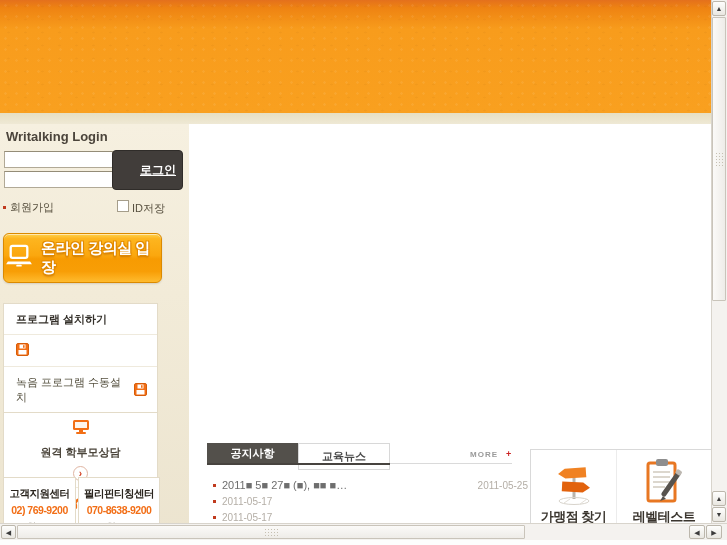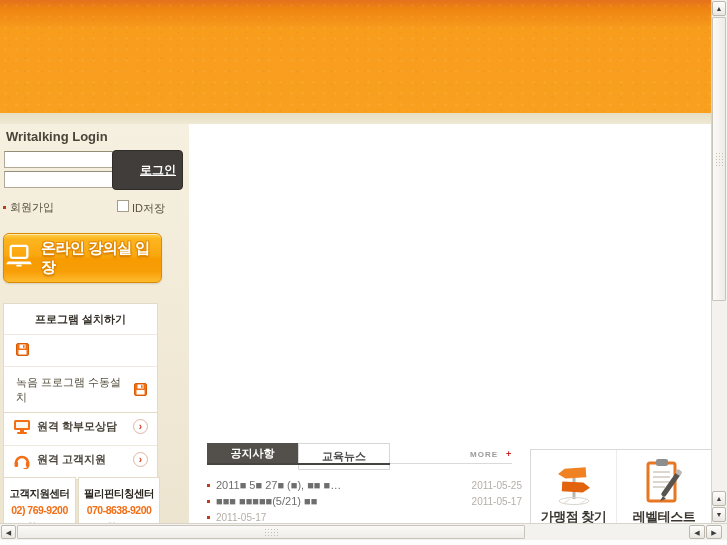--- a/index.html
+++ b/index.html
@@ -38,27 +38,27 @@
   .btn-class{left:3px;top:233px;width:157px;height:48px;border:1px solid #db8a00;border-radius:6px;
     background:linear-gradient(180deg,#ffd14d 0%,#fdb51f 10%,#fba70e 45%,#f79b02 52%,#f89e06 78%,#ffbb2e 100%);
     box-shadow:inset 0 1px 0 rgba(255,255,255,.55), 0 1px 2px rgba(0,0,0,.12);
     display:flex;align-items:center;justify-content:center;gap:7px;cursor:pointer;}
   .btn-class .lbl{color:#fff;font-size:15px;font-weight:bold;letter-spacing:-0.5px;
     text-shadow:-1px -1px 0 #e28a00,1px -1px 0 #e28a00,-1px 1px 0 #e28a00,1px 1px 0 #e28a00,0 2px 2px rgba(160,80,0,.55);}
 
   
   .sbox{background:#fff;border:1px solid #e3dbc8;}
   .program-box{left:3px;top:303px;width:153px;}
-  .pg-title{padding:8px 12px 7px 12px;font-size:11px;font-weight:bold;color:#34302a;text-align:center;}
+  .pg-title{padding:8px 12px 7px 12px;font-size:11px;font-weight:bold;color:#34302a;}
   .pg-row{border-top:1px solid #efeadd;padding:8px 10px 8px 12px;font-size:11px;color:#55503f;
     display:flex;align-items:center;gap:5px;cursor:pointer;}
   .pg-row .txt{flex:1;}
 
   .remote-box{left:3px;top:412px;width:153px;}
-  .rm-row{padding:6px 9px;display:flex;align-items:flex-start;gap:6px;cursor:pointer;}
+  .rm-row{padding:6px 9px;display:flex;align-items:center;gap:6px;cursor:pointer;flex-direction:column;}
   .rm-row + .rm-row{border-top:1px solid #efeadd;}
   .rm-row .txt{flex:1;font-size:11px;font-weight:bold;color:#4a443a;}
   .circle-arrow{width:13px;height:13px;border-radius:50%;background:#fff;border:1px solid #e0b5a2;
     color:#d23c1e;font-size:10px;font-weight:bold;display:flex;align-items:center;justify-content:center;line-height:1;}
 
   .contact-left{left:3px;top:477px;width:71px;height:68px;text-align:center;}
   .contact-right{left:78px;top:477px;width:80px;height:68px;text-align:center;}
   .ct-title{margin-top:9px;font-size:10.5px;font-weight:bold;color:#29241d;letter-spacing:-0.5px;}
   .ct-phone{margin-top:3px;font-size:10.5px;font-weight:bold;color:#f26e16;letter-spacing:-0.5px;}
   .ct-hours{margin-top:4px;font-size:10px;color:#8d8778;}
@@ -67,21 +67,21 @@
   .tab1{left:207px;top:443px;width:91px;height:21px;background:#53504b;color:#fff;
     font-size:11px;font-weight:bold;display:flex;align-items:center;justify-content:center;cursor:pointer;}
   .tab2{left:298px;top:443px;width:92px;height:27px;background:#fff;border:1px solid #d8d8d8;
     box-sizing:border-box;color:#4a4a4a;font-size:11px;font-weight:bold;
     display:flex;align-items:center;justify-content:center;cursor:pointer;}
   .tab-dark-line{left:207px;top:463px;width:183px;height:2px;background:#47433f;}
   .tab-light-line{left:390px;top:463px;width:122px;height:1px;background:#dadada;}
   .more{left:470px;top:449px;font-size:8px;font-weight:bold;color:#9a9a9a;letter-spacing:1px;
     display:flex;align-items:center;gap:8px;cursor:pointer;}
   .more .plus{color:#c22;font-size:9px;letter-spacing:0;}
-  .notice-list{left:207px;top:477px;width:315px;}
+  .notice-list{left:213px;top:477px;width:315px;}
   .n-row{height:16px;display:flex;align-items:center;gap:6px;cursor:pointer;}
   .n-row .txt{flex:1;font-size:11px;color:#6e6e6e;white-space:nowrap;overflow:hidden;}
   .n-row .date{font-size:10px;color:#b4aea6;text-align:right;}
 
   
   .quick-box{left:530px;top:449px;width:182px;height:96px;background:#fff;border:1px solid #d9d9d9;
     box-sizing:border-box;overflow:hidden;display:flex;}
   .q-cell{text-align:center;cursor:pointer;}
   .q-cell1{width:112px;border-right:1px solid #ececec;}
   .q-cell2{width:94px;flex:none;}
@@ -213,21 +213,20 @@
 </div>
 
 <div class="abs notice-list">
   <div class="n-row">
     <span class="red-bullet"></span>
     <span class="txt">2011■ 5■ 27■ (■), ■■ ■…</span>
     <span class="date">2011-05-25</span>
   </div>
   <div class="n-row">
     <span class="red-bullet"></span>
-    <span class="txt">■■■ ■■■■■(5/21) ■■</span>
     <span class="date">2011-05-17</span>
   </div>
   <div class="n-row">
     <span class="red-bullet"></span>
     <span class="date">2011-05-17</span>
   </div>
 </div>
 
 <div class="abs quick-box">
   <div class="q-cell q-cell1">

